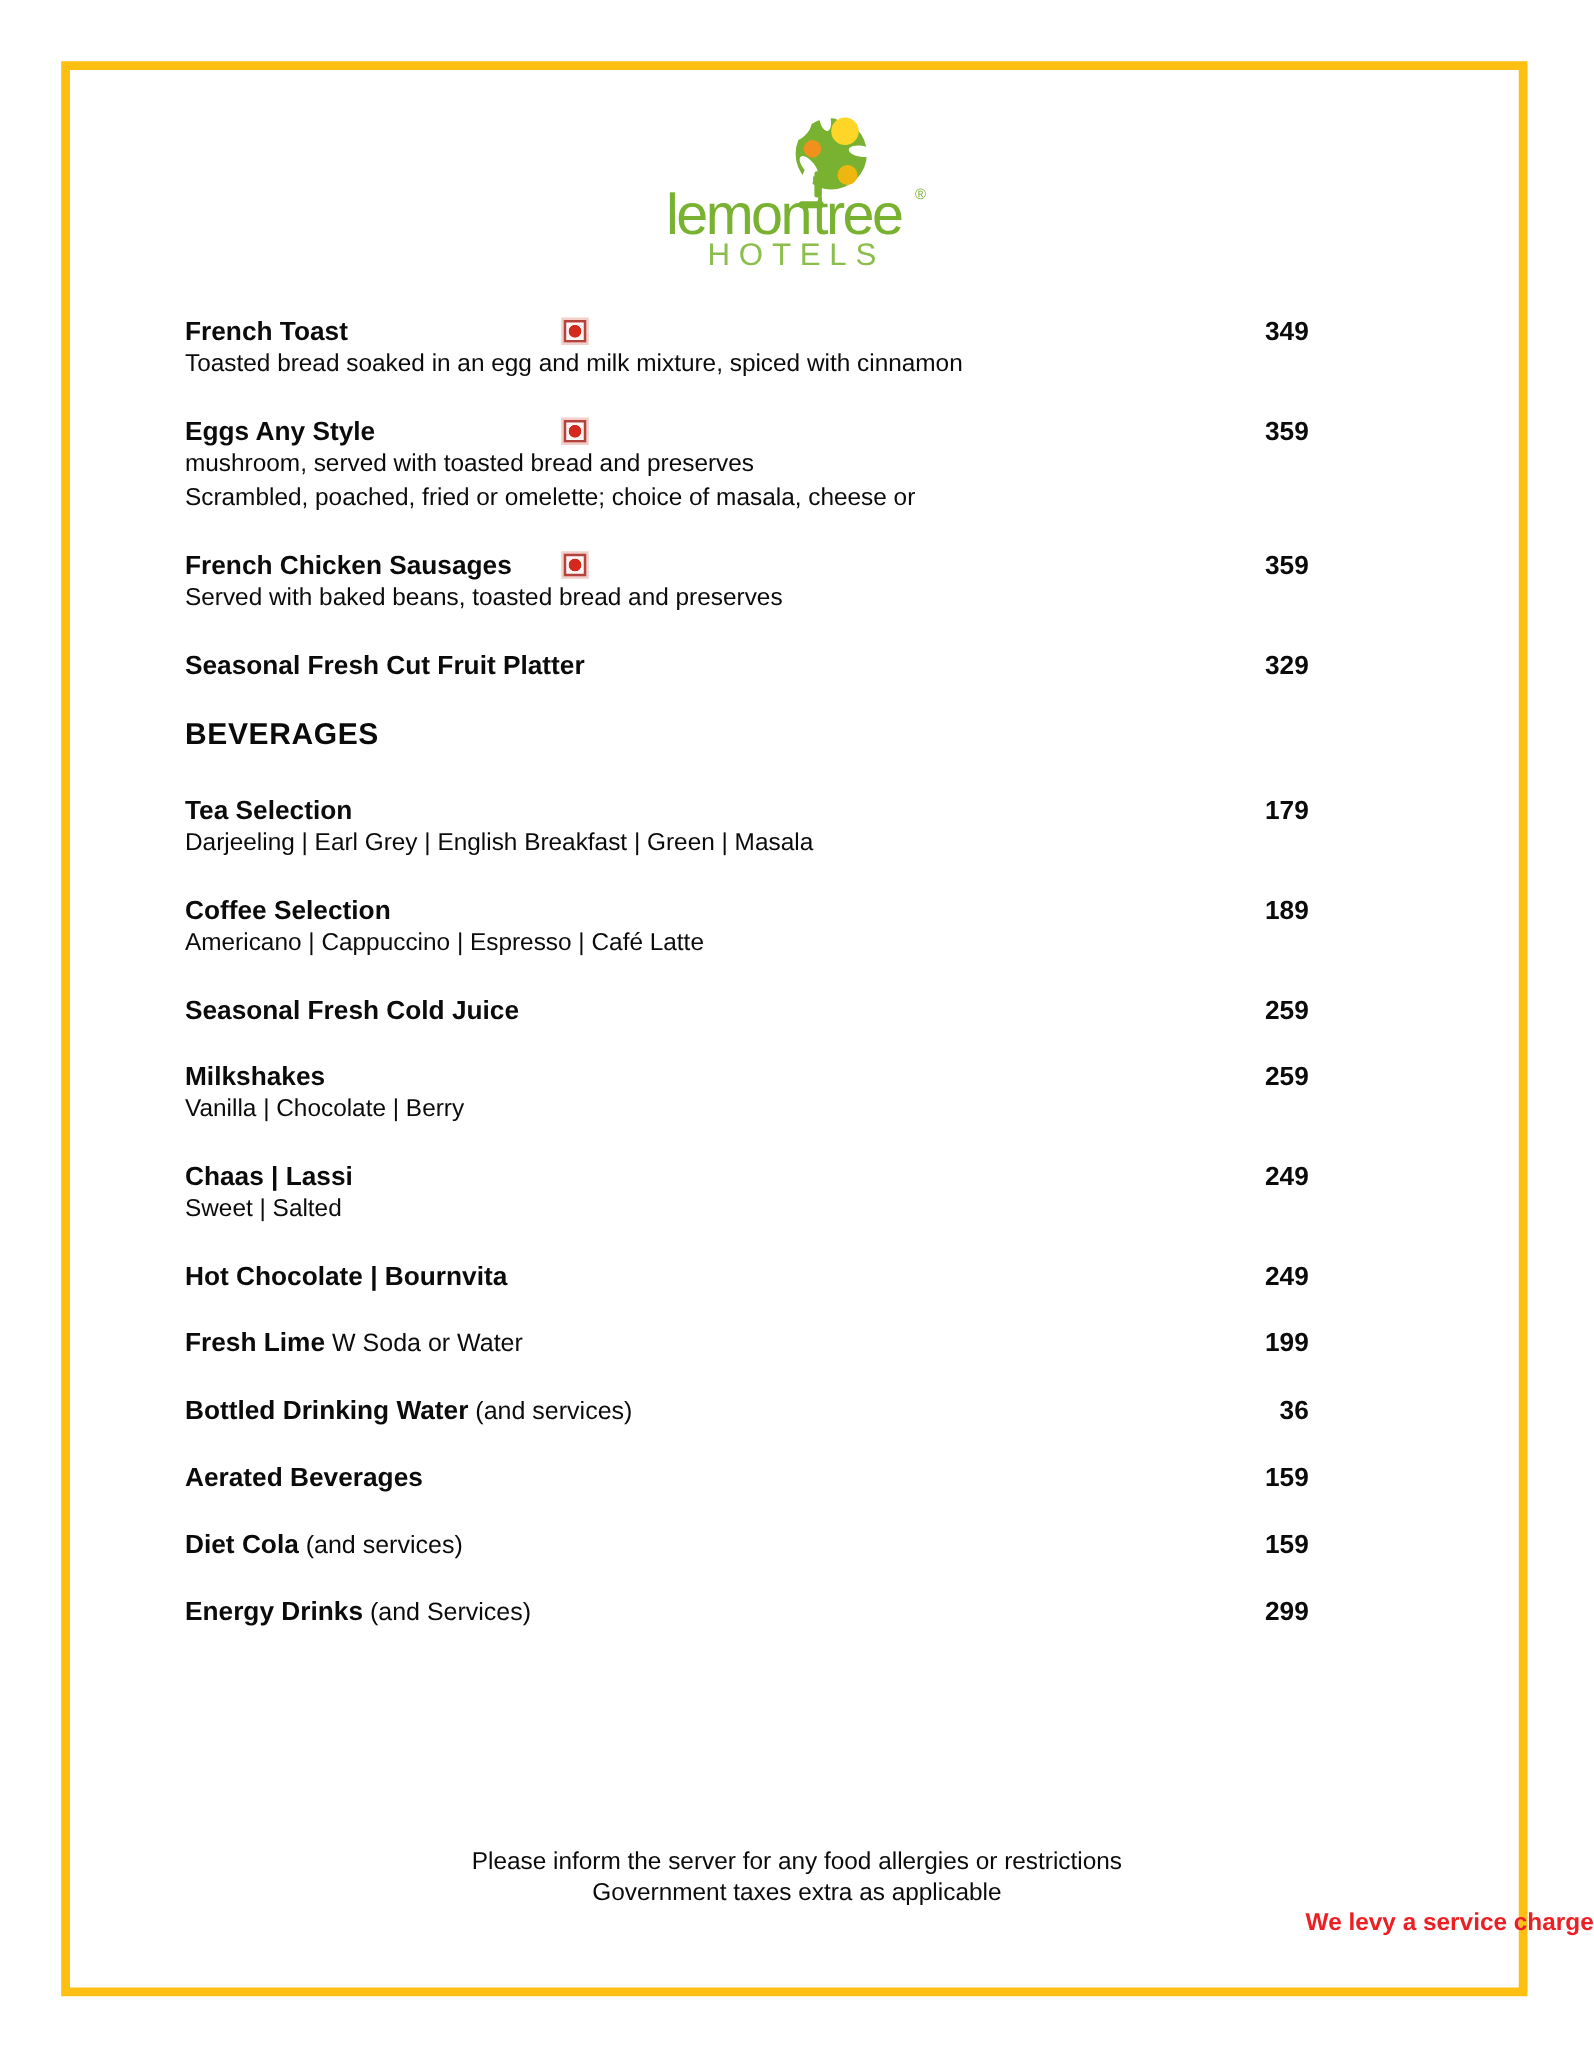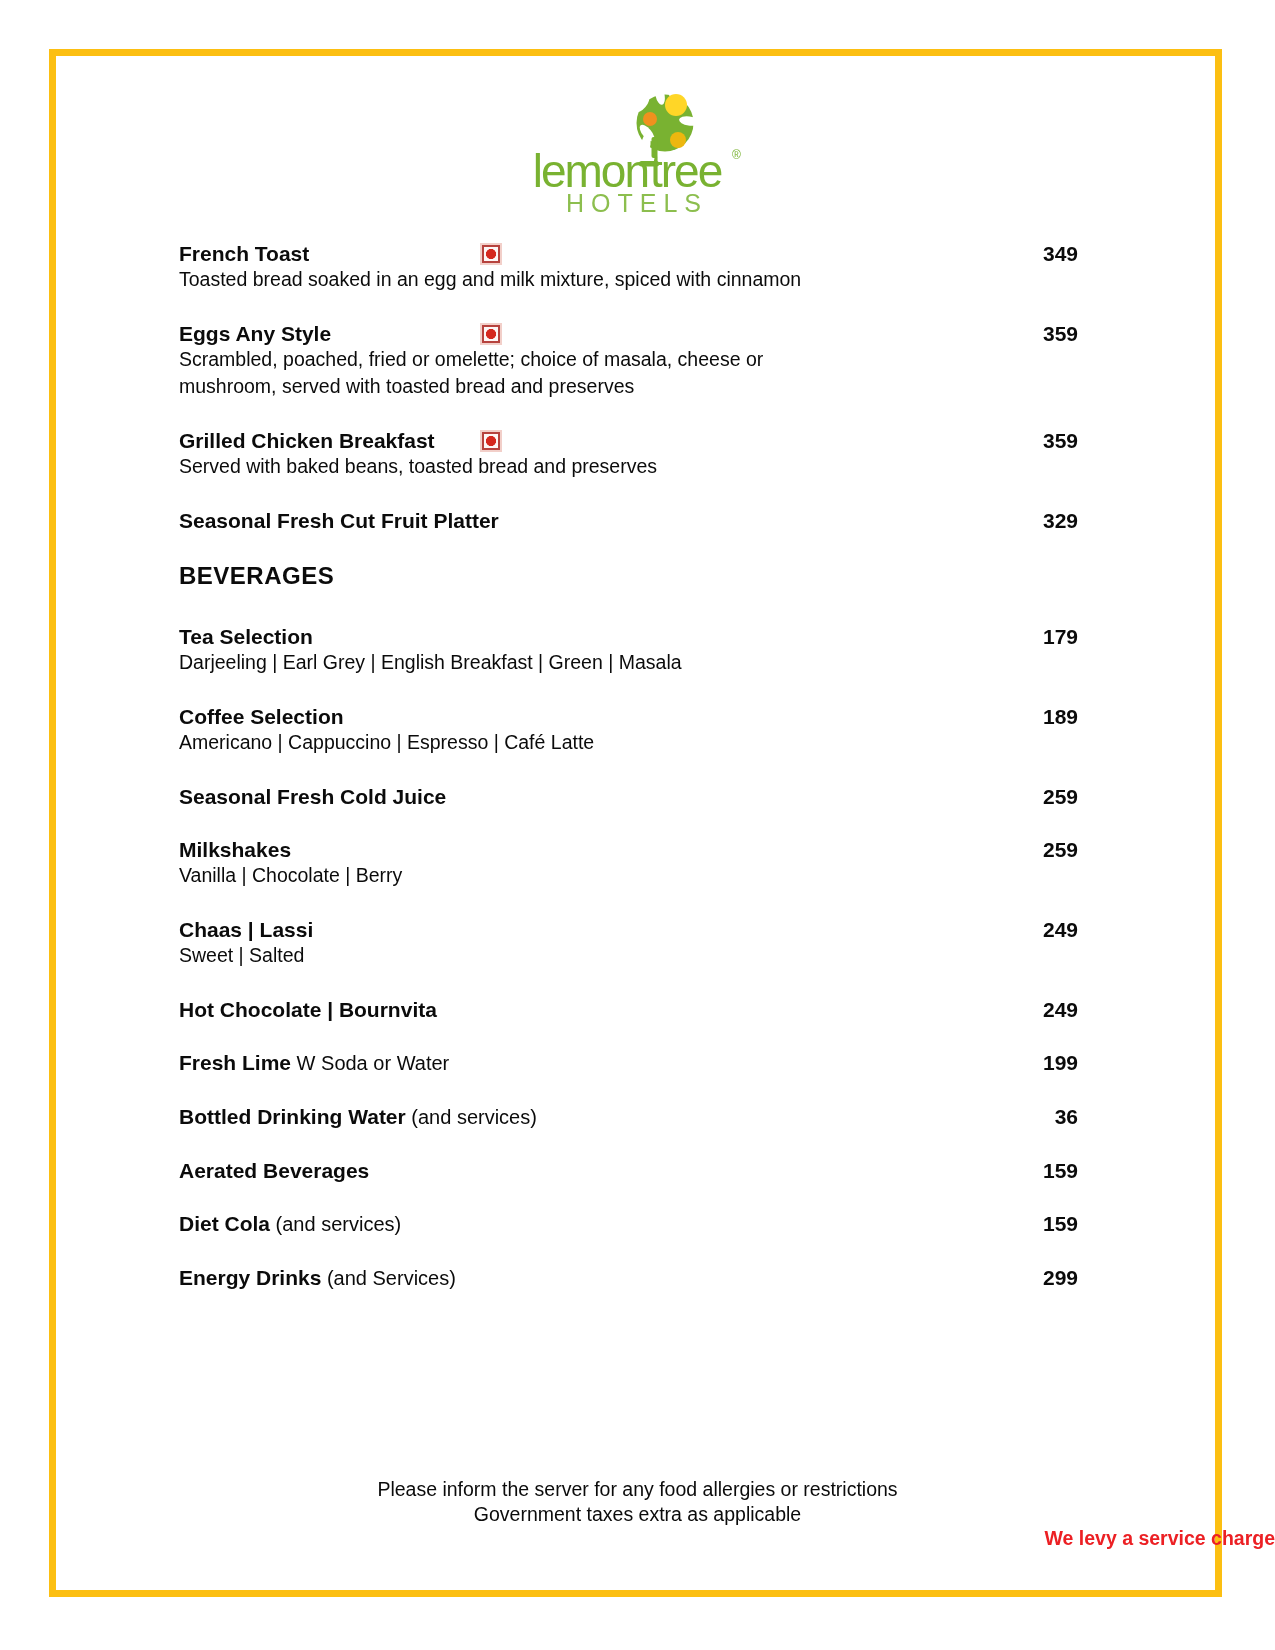--- a/index.html
+++ b/index.html
@@ -16,23 +16,22 @@
     position: absolute;
     left: 49px; top: 49px;
     width: 1173px; height: 1548px;
     border: 7px solid #FCBF12;
     box-sizing: border-box;
   }
   .logo-svg { position: absolute; left: 490px; top: 85px; }
 
   .menu {
     position: absolute;
-    left: 148px; top: 241px;
+    left: 148px; top: 253px;
     width: 899px;
-    margin-left: 31px;
   }
   .menu-item { margin-bottom: 28px; }
   .item-head {
     display: flex;
     justify-content: space-between;
     align-items: flex-start;
     line-height: 25px;
   }
   .item-name { font-weight: bold; font-size: 21px; }
   .nm-fixed { display: inline-block; min-width: 297px; }
@@ -106,28 +105,28 @@
     </div>
 
     <div class="menu-item">
       <div class="item-head">
         <div class="item-name">
           <span class="nm-fixed">Eggs Any Style</span>
           <span class="nonveg-icon"></span>
         </div>
         <div class="item-price">359</div>
       </div>
+      <div class="item-desc">mushroom, served with toasted bread and preserves</div>
       <div class="item-desc">Scrambled, poached, fried or omelette; choice of masala, cheese or</div>
-      <div class="item-desc">mushroom, served with toasted bread and preserves</div>
-    </div>
-
-    <div class="menu-item">
-      <div class="item-head">
-        <div class="item-name">
-          <span class="nm-fixed">Grilled Chicken Breakfast</span>
+    </div>
+
+    <div class="menu-item">
+      <div class="item-head">
+        <div class="item-name">
+          <span class="nm-fixed">French Chicken Sausages</span>
           <span class="nonveg-icon"></span>
         </div>
         <div class="item-price">359</div>
       </div>
       <div class="item-desc">Served with baked beans, toasted bread and preserves</div>
     </div>
 
     <div class="menu-item">
       <div class="item-head">
         <div class="item-name">

